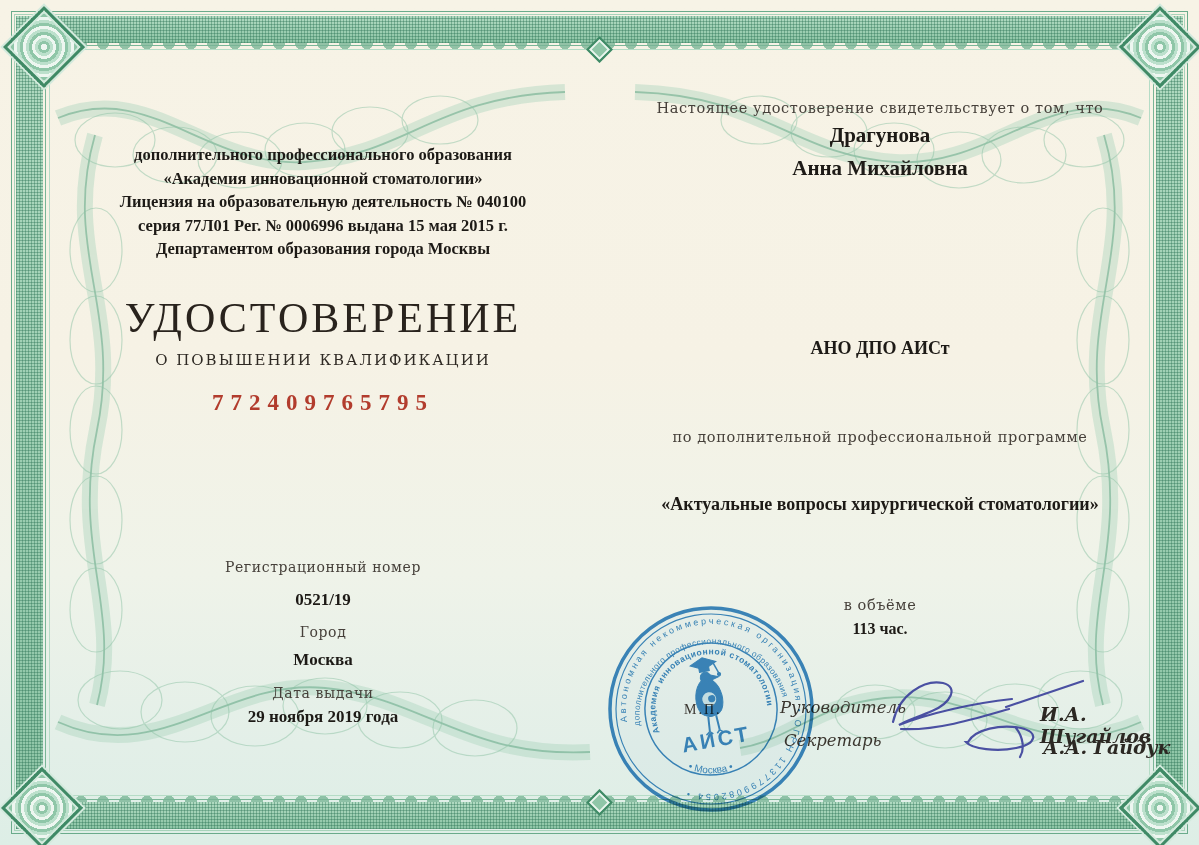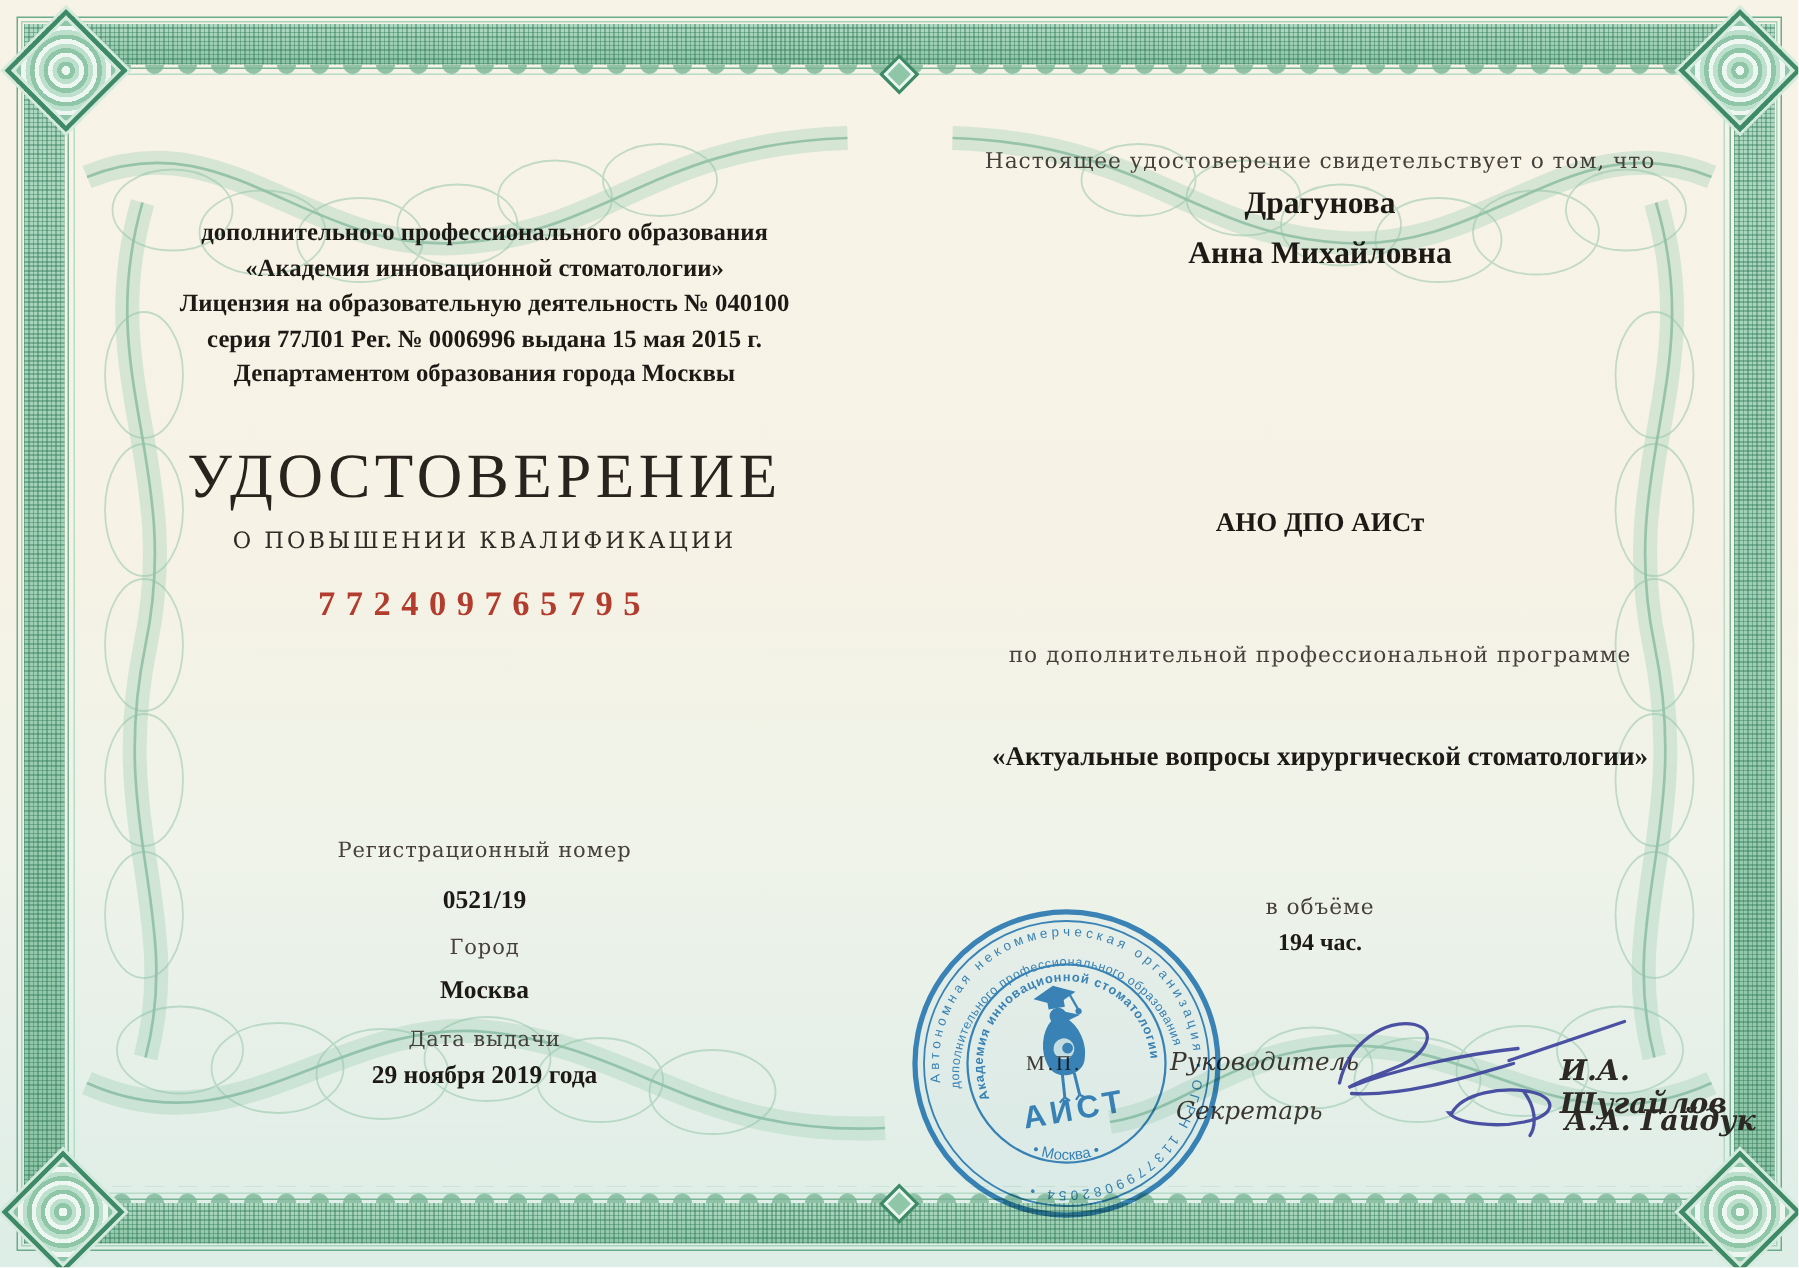--- a/index.html
+++ b/index.html
@@ -154,21 +154,21 @@
 
   <div class="t deco col-right" style="top:100px;font-size:14.5px;">Настоящее удостоверение свидетельствует о том, что</div>
   <div class="t bold col-right" style="top:123px;font-size:21px;">Драгунова</div>
   <div class="t bold col-right" style="top:156px;font-size:21px;">Анна Михайловна</div>
 
 
   <div class="t bold col-right" style="top:327px;font-size:18px;margin-top:11px;">АНО ДПО АИСт</div>
   <div class="t deco col-right" style="top:429px;font-size:14.5px;">по дополнительной профессиональной программе</div>
   <div class="t bold" style="top:494px;left:630px;width:500px;font-size:18px;">«Актуальные вопросы хирургической стоматологии»</div>
   <div class="t deco col-right" style="top:597px;font-size:14.5px;">в объёме</div>
-  <div class="t bold col-right" style="top:620px;font-size:16px;">194 час.</div>
+  <div class="t bold col-right" style="top:620px;font-size:16px;">113 час.</div>
 
   <div class="mp">М.П.</div>
   <div class="sig-label" style="left:780px;top:698px;">Руководитель</div>
   <div class="sig-label" style="left:784px;top:731px;">Секретарь</div>
   <div class="sig-name" style="left:1040px;top:703px;">И.А. Шугайлов</div>
   <div class="sig-name" style="left:1043px;top:736px;">А.А. Гайдук</div>
 
   <svg class="sign-layer" width="1199" height="845" viewBox="0 0 1199 845">
     <g fill="none" stroke="#3a3f9b" stroke-width="2.2" stroke-linecap="round" opacity="0.9">
       <path d="M893,722 C899,695 924,679 943,683 C959,687 951,703 932,711 C918,717 905,721 899,725 C930,713 974,703 1012,699 M901,729 C935,731 975,719 1009,709 M1006,707 L1083,681"></path>

